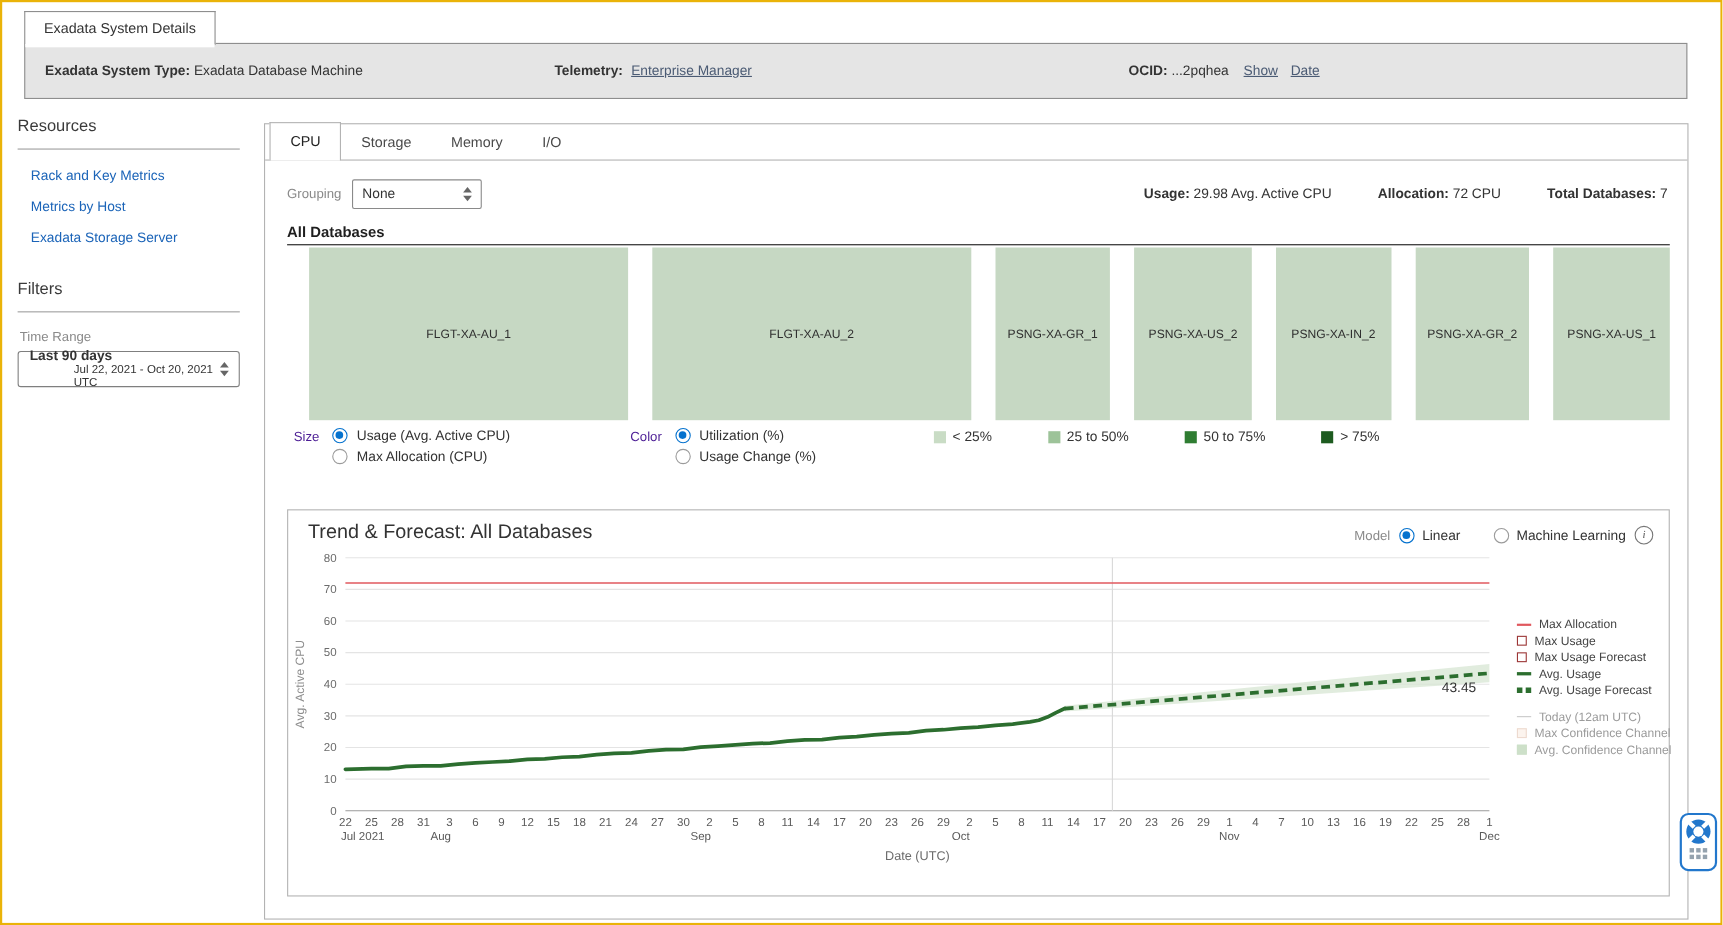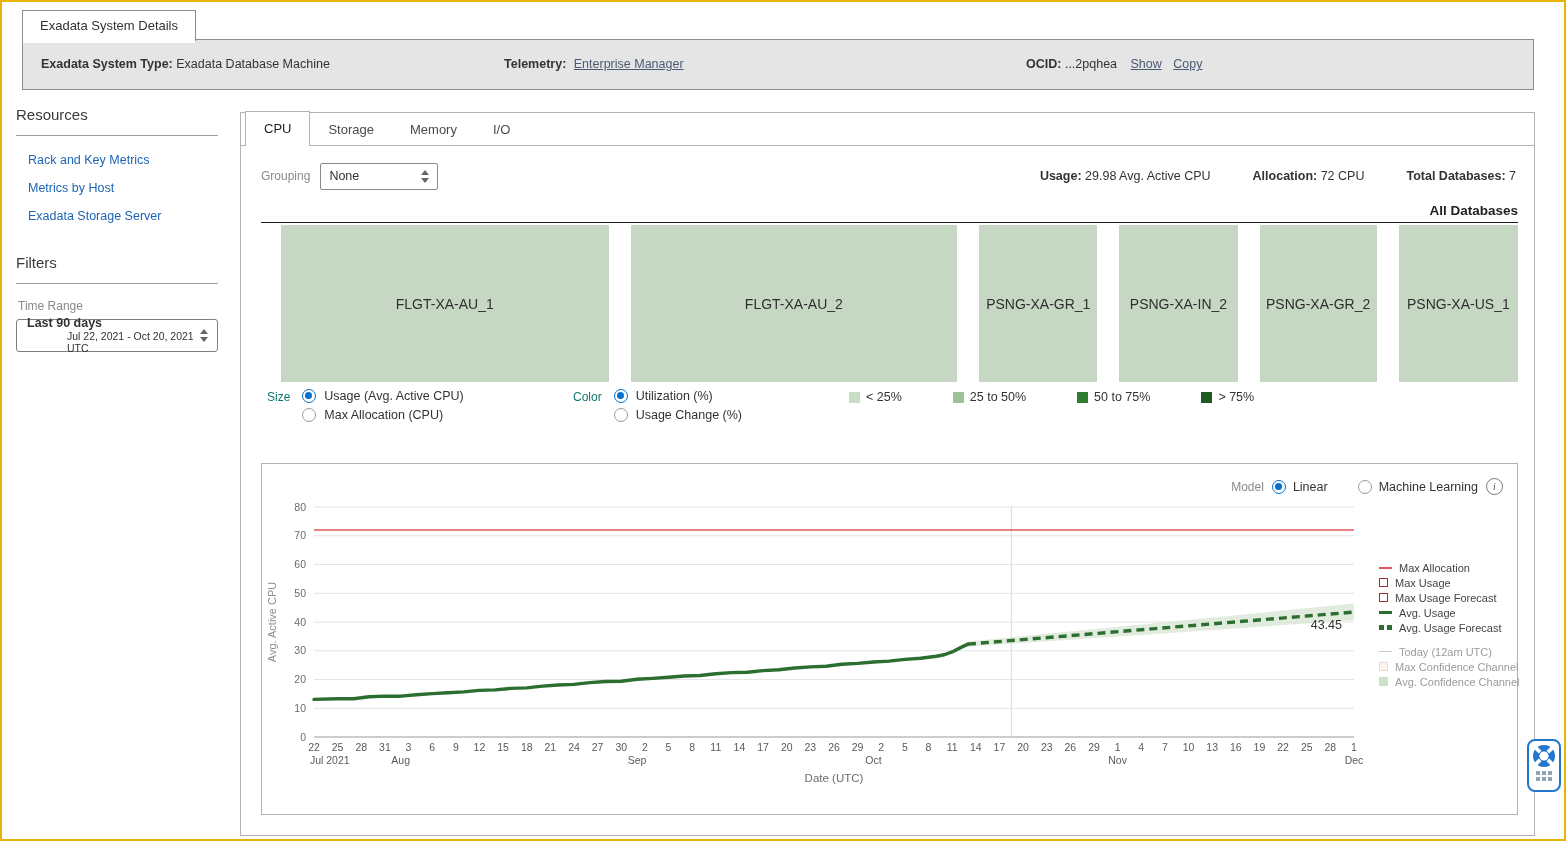--- a/index.html
+++ b/index.html
@@ -27,40 +27,40 @@
   .time-label{color:#8a8a8a;font-size:12px;margin:15px 0 6px 2px;}
   .time-select{display:flex;align-items:center;justify-content:space-between;border:1px solid #7f7f7f;border-radius:3px;
     height:33px;padding:0 9px 0 10px;background:#fff;cursor:pointer;box-sizing:border-box;}
   .time-main{font-weight:bold;font-size:12.5px;color:#333;line-height:1.2;}
   .time-sub{font-size:10.5px;color:#333;font-weight:normal;line-height:1.1;margin-left:40px;}
   .spin{display:flex;flex-direction:column;gap:3px;align-items:center;}
   .tri-up{width:0;height:0;border-left:4px solid transparent;border-right:4px solid transparent;border-bottom:5px solid #666;}
   .tri-down{width:0;height:0;border-left:4px solid transparent;border-right:4px solid transparent;border-top:5px solid #666;}
 
   
-  .main{position:absolute;left:238px;top:110px;width:1295px;height:724px;border:1px solid #b3b3b3;box-sizing:border-box;background:#fff;text-align:right;}
+  .main{position:absolute;left:238px;top:110px;width:1295px;height:724px;border:1px solid #b3b3b3;box-sizing:border-box;background:#fff;}
   .tabbar{position:relative;height:33px;border-bottom:1px solid #b3b3b3;display:flex;align-items:flex-end;padding-left:4px;box-sizing:border-box;}
   .tab{padding:9px 18px 8px 18px;font-size:13px;color:#4a4a4a;cursor:pointer;}
   .tab.active{border:1px solid #b3b3b3;border-bottom:none;background:#fff;margin-bottom:-1px;padding-bottom:10px;color:#222;}
 
   .controls-row{position:absolute;left:20px;right:18px;top:48px;height:30px;display:flex;align-items:center;}
   .ctl-label{color:#8a8a8a;font-size:12px;margin-right:10px;}
   .select{display:flex;align-items:center;justify-content:space-between;width:118px;height:27px;border:1px solid #8a8a8a;
     border-radius:2px;padding:0 8px;font-size:12.5px;color:#333;cursor:pointer;box-sizing:border-box;background:#fff;}
   .stats{margin-left:auto;display:flex;gap:42px;font-size:12.5px;color:#333;white-space:nowrap;}
 
   .treemap{position:absolute;left:20px;top:90px;width:1257px;}
   .tm-title{font-size:13.5px;font-weight:bold;color:#1f1f1f;padding-bottom:4px;}
   .tm-grid{display:flex;gap:2px;height:157px;border-top:1px solid #1a1a1a;padding-top:2px;}
-  .tm-box{display:flex;align-items:center;justify-content:center;font-size:14px;color:#2f2f2f;cursor:pointer;margin-left:20px;}
+  .tm-box{display:flex;align-items:center;justify-content:center;font-size:11px;color:#2f2f2f;cursor:pointer;margin-left:20px;}
 
   .sc-row{position:absolute;left:20px;top:276px;width:1257px;height:44px;font-size:12.5px;color:#333;}
   .sc-group{position:absolute;top:0;display:flex;}
   .g-size{left:6px;} .g-color{left:312px;}
-  .sc-label{color:#0f766e;font-size:12px;margin-right:12px;padding-top:1px;}
+  .sc-label{color:#4c1d95;font-size:12px;margin-right:12px;padding-top:1px;}
   .opts{display:flex;flex-direction:column;gap:5px;}
   .opt{display:flex;align-items:center;gap:8px;cursor:pointer;}
   .radio{width:14px;height:14px;border:1.5px solid #9b9b9b;border-radius:50%;box-sizing:border-box;background:#fff;position:relative;flex:none;}
   .radio.on{border-color:#0572ce;}
   .radio.on::after{content:'';position:absolute;left:2px;top:2px;width:7px;height:7px;border-radius:50%;background:#0572ce;}
   .tm-legend{position:absolute;left:552px;top:0;display:flex;gap:15px;align-items:center;height:16px;font-size:12.5px;}
   .lg-item{display:flex;align-items:center;padding-left:36px;}
   .sw{width:11px;height:11px;margin-right:6px;flex:none;}
 
   
@@ -103,21 +103,21 @@
       <span>Exadata Database Machine</span>
     </div>
     <div class="info-group g2">
       <b>Telemetry:</b>
       <span class="hlink">Enterprise Manager</span>
     </div>
     <div class="info-group g3">
       <b>OCID:</b>
       <span>...2pqhea</span>
       <span class="hlink" style="margin-left:10px;">Show</span>
-      <span class="hlink" style="margin-left:8px;">Copy</span>
+      <span class="hlink" style="margin-left:8px;">Date</span>
     </div>
   </div>
 
   <div class="sidebar">
     <div class="side-title">Resources</div>
     <div class="side-nav">
       <div class="side-item">Rack and Key Metrics</div>
       <div class="side-item">Metrics by Host</div>
       <div class="side-item">Exadata Storage Server</div>
     </div>
@@ -167,20 +167,21 @@
         </span>
       </div>
     </div>
 
     <div class="treemap">
       <div class="tm-title">All Databases</div>
       <div class="tm-grid">
         <div class="tm-box" style="flex-grow: 327; flex-basis: 0px; background: rgb(198, 216, 195);">FLGT-XA-AU_1</div>
         <div class="tm-box" style="flex-grow: 326; flex-basis: 0px; background: rgb(198, 216, 195);">FLGT-XA-AU_2</div>
         <div class="tm-box" style="flex-grow: 118; flex-basis: 0px; background: rgb(198, 216, 195);">PSNG-XA-GR_1</div>
+        <div class="tm-box" style="flex-grow: 120; flex-basis: 0px; background: rgb(198, 216, 195);">PSNG-XA-US_2</div>
         <div class="tm-box" style="flex-grow: 118; flex-basis: 0px; background: rgb(198, 216, 195);">PSNG-XA-IN_2</div>
         <div class="tm-box" style="flex-grow: 117; flex-basis: 0px; background: rgb(198, 216, 195);">PSNG-XA-GR_2</div>
         <div class="tm-box" style="flex-grow: 119; flex-basis: 0px; background: rgb(198, 216, 195);">PSNG-XA-US_1</div>
       </div>
     </div>
 
     <div class="sc-row">
       <div class="sc-group g-size">
         <span class="sc-label">Size</span>
         <div class="opts">
@@ -221,20 +222,21 @@
           <span>50 to 75%</span>
         </span>
         <span class="lg-item">
           <span class="sw" style="background: rgb(29, 91, 32);"></span>
           <span>&gt; 75%</span>
         </span>
       </div>
     </div>
 
     <div class="trend">
+      <div class="trend-title">Trend &amp; Forecast: All Databases</div>
       <div class="model-row">
         <span class="ctl-label" style="margin-right:0;">Model</span>
         <div class="opt">
           <span class="radio on"></span>
           <span>Linear</span>
         </div>
         <span class="model-gap"></span>
         <div class="opt">
           <span class="radio"></span>
           <span>Machine Learning</span>

